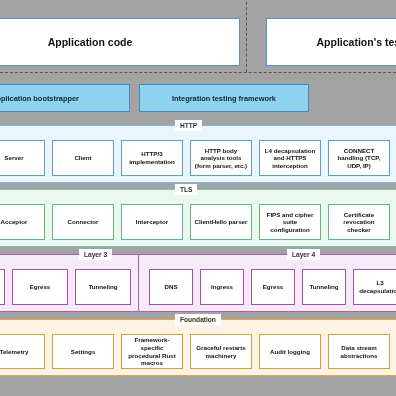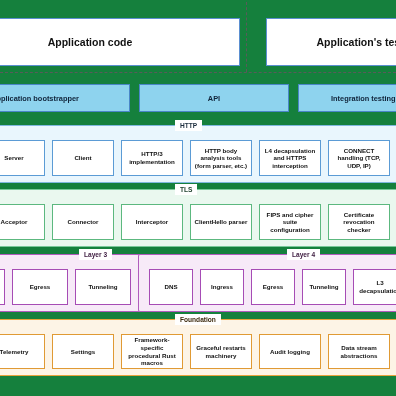--- a/index.html
+++ b/index.html
@@ -11,21 +11,21 @@
     width: 396px;
     height: 396px;
     overflow: hidden;
     font-family: "Liberation Sans", sans-serif;
     color: #1a1a1a;
   }
   #diagram {
     position: relative;
     width: 396px;
     height: 396px;
-    background: #15803d;
+    background: #a3a3a3;
     overflow: hidden;
   }
 
   
   .app-row {
     position: absolute;
     left: -60px;
     top: 18px;
     width: 520px;
     height: 48px;
@@ -211,21 +211,20 @@
     <div class="app-box code">Application code</div>
     <div class="app-gap"></div>
     <div class="app-box tests">Application's tests</div>
   </div>
 
   <div class="v-divider"></div>
   <div class="h-divider"></div>
 
   <div class="api-row">
     <div class="api-box bootstrapper">Application bootstrapper</div>
-    <div class="api-box api">API</div>
     <div class="api-box itf">Integration testing framework</div>
   </div>
 
   <div class="band" id="band-http">
     <div class="band-label">HTTP</div>
     <div class="cells">
       <div class="cell" style="width:62px">Server</div>
       <div class="cell" style="width:62px">Client</div>
       <div class="cell" style="width:62px">HTTP/3 implementation</div>
       <div class="cell" style="width:62px">HTTP body analysis tools (form parser, etc.)</div>

